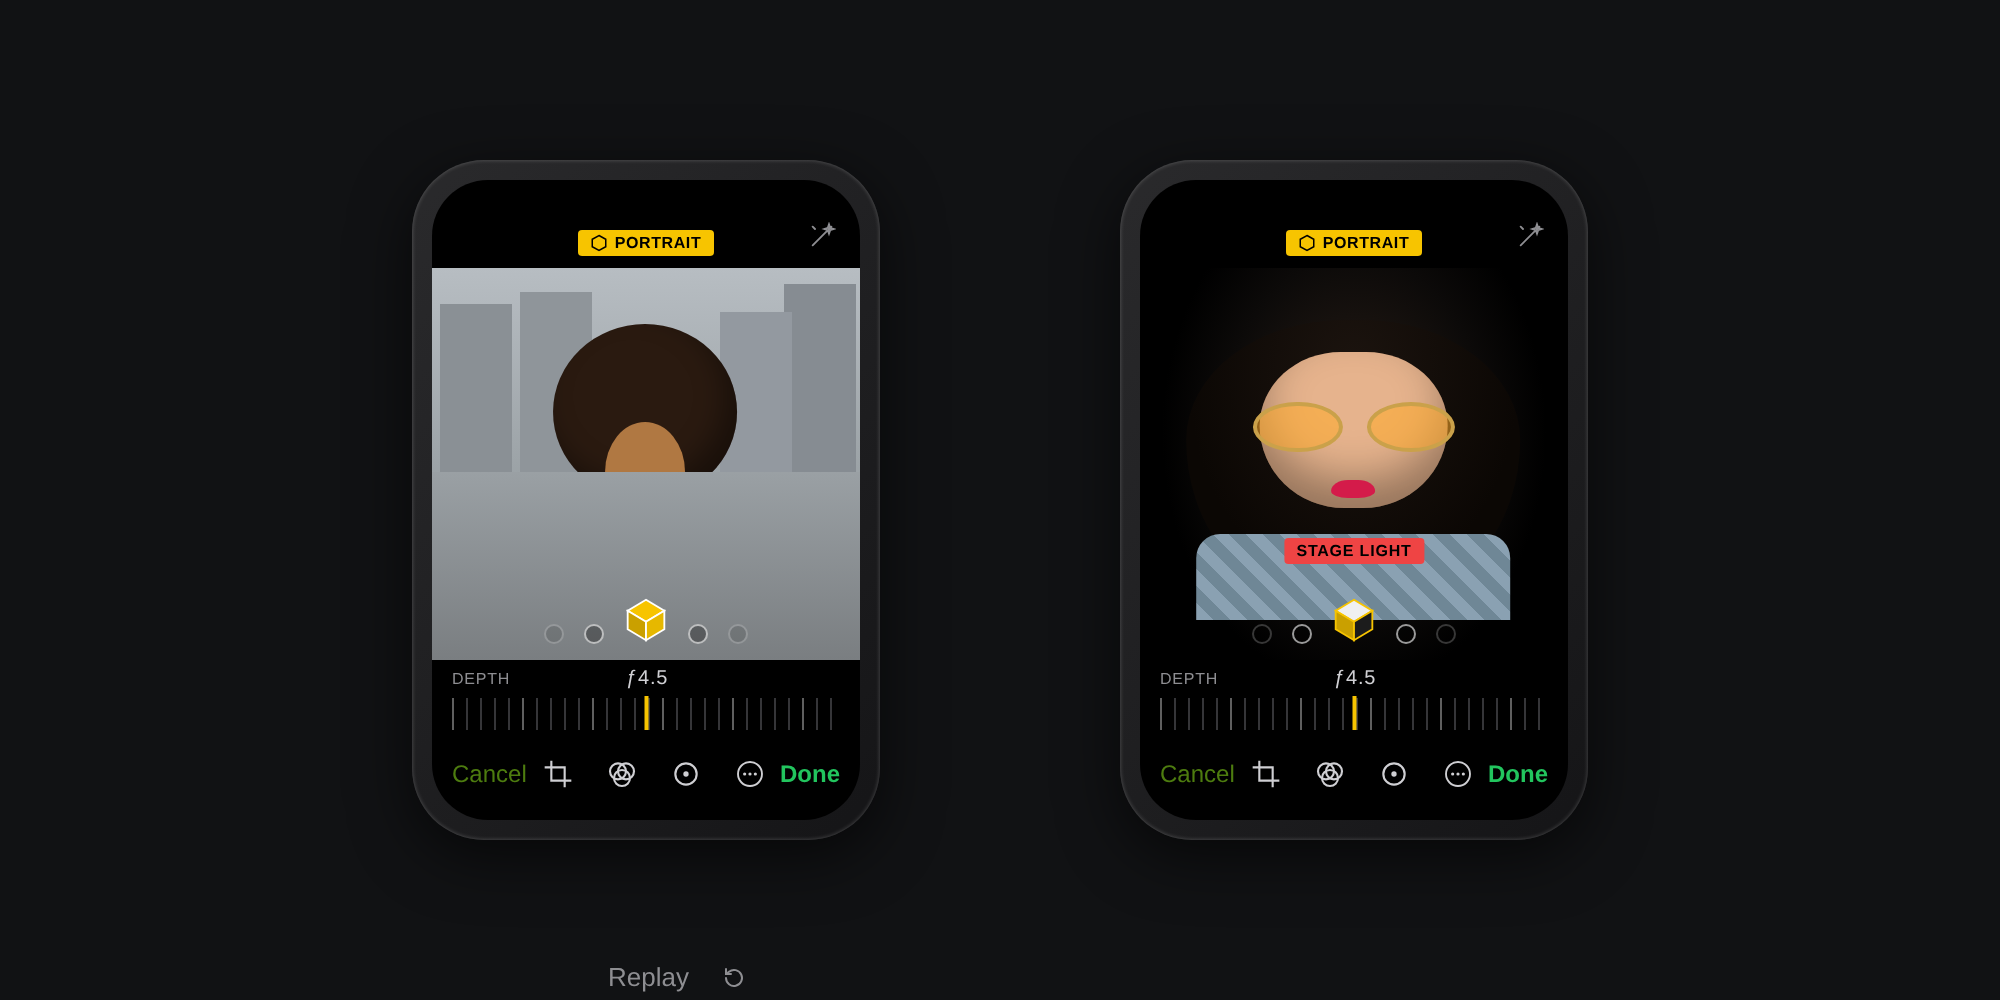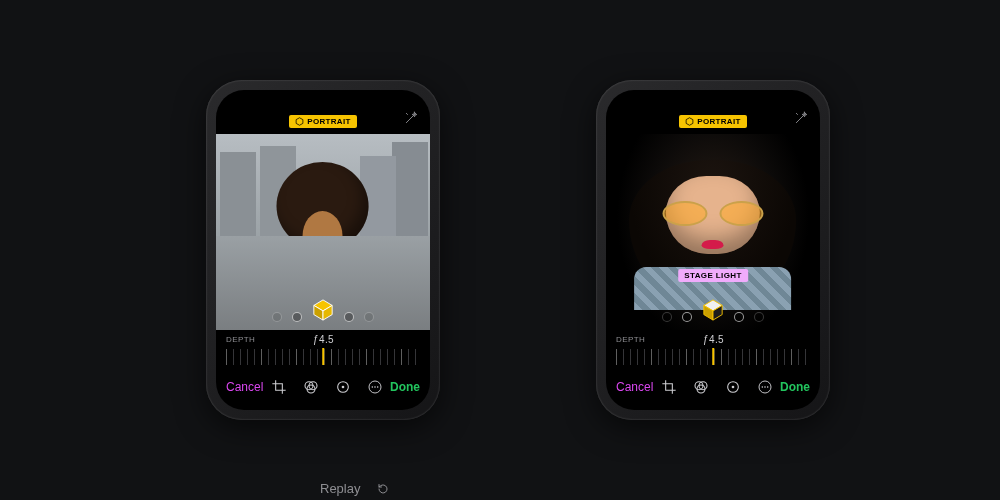--- a/index.html
+++ b/index.html
@@ -16,21 +16,20 @@
     display: flex; justify-content: center; align-items: center;
     gap: 120px;
   }
   .phone {
     width: 234px; height: 340px;
     background: linear-gradient(135deg,#2a2a2c,#151517);
     border-radius: 36px;
     padding: 10px;
     box-shadow: 0 8px 30px rgba(0,0,0,.6), inset 0 0 2px rgba(255,255,255,.25);
     position: relative;
-    margin-left: 36px;
   }
   .screen {
     width: 100%; height: 100%;
     background: #000;
     border-radius: 28px;
     overflow: hidden;
     display: flex; flex-direction: column;
     position: relative;
   }
   .notch {
@@ -142,21 +141,21 @@
     border:1px solid rgba(255,255,255,.6);
     background: rgba(0,0,0,.3);
   }
   .dial-dot.faded { opacity:.35; }
   .dial-active {
     width:22px; height:24px; display:flex; align-items:center; justify-content:center;
   }
   .dial-active svg { width:22px; height:24px; display:block; }
   .lighting-label {
     position:absolute; left:50%; bottom:48px; transform:translateX(-50%);
-    background:#f0abfc; color:#000; font-size:8px; font-weight:700;
+    background:#ef4444; color:#000; font-size:8px; font-weight:700;
     letter-spacing:.4px; padding:2px 6px; border-radius:2px;
     white-space:nowrap;
   }
 
   
   .depth-row {
     flex: 0 0 40px; padding: 4px 10px 0;
   }
   .depth-head {
     display:flex; justify-content:flex-start; align-items:center;
@@ -182,30 +181,30 @@
     width:1.5px; height:17px; background:#f7c400;
   }
 
   
   .toolbar {
     flex: 0 0 40px;
     display:flex; align-items:center; justify-content:space-between;
     padding: 0 10px 6px;
   }
   .tb-left, .tb-right { font-size:12px; }
-  .tb-left { color:#d946ef; }
+  .tb-left { color:#4d7c0f; }
   .tb-right { color:#22c55e; font-weight:600; }
   .tb-center {
     flex:1; display:flex; justify-content:center; align-items:center; gap:16px;
     color:#d0d0d4;
   }
   .tb-icon { width:16px; height:16px; display:flex; align-items:center;justify-content:center; }
   .tb-icon svg { width:16px; height:16px; display:block; }
   .replay {
-    position:absolute; left:320px; bottom:4px;
+    position:absolute; left:304px; bottom:4px;
     color:#8e8e92; font-size:13px; display:flex; align-items:center; gap:17px;
   }
 </style>
 </head>
 <body>
 
 <div class="stage">
 
   <div class="phone">
     <div class="screen">

